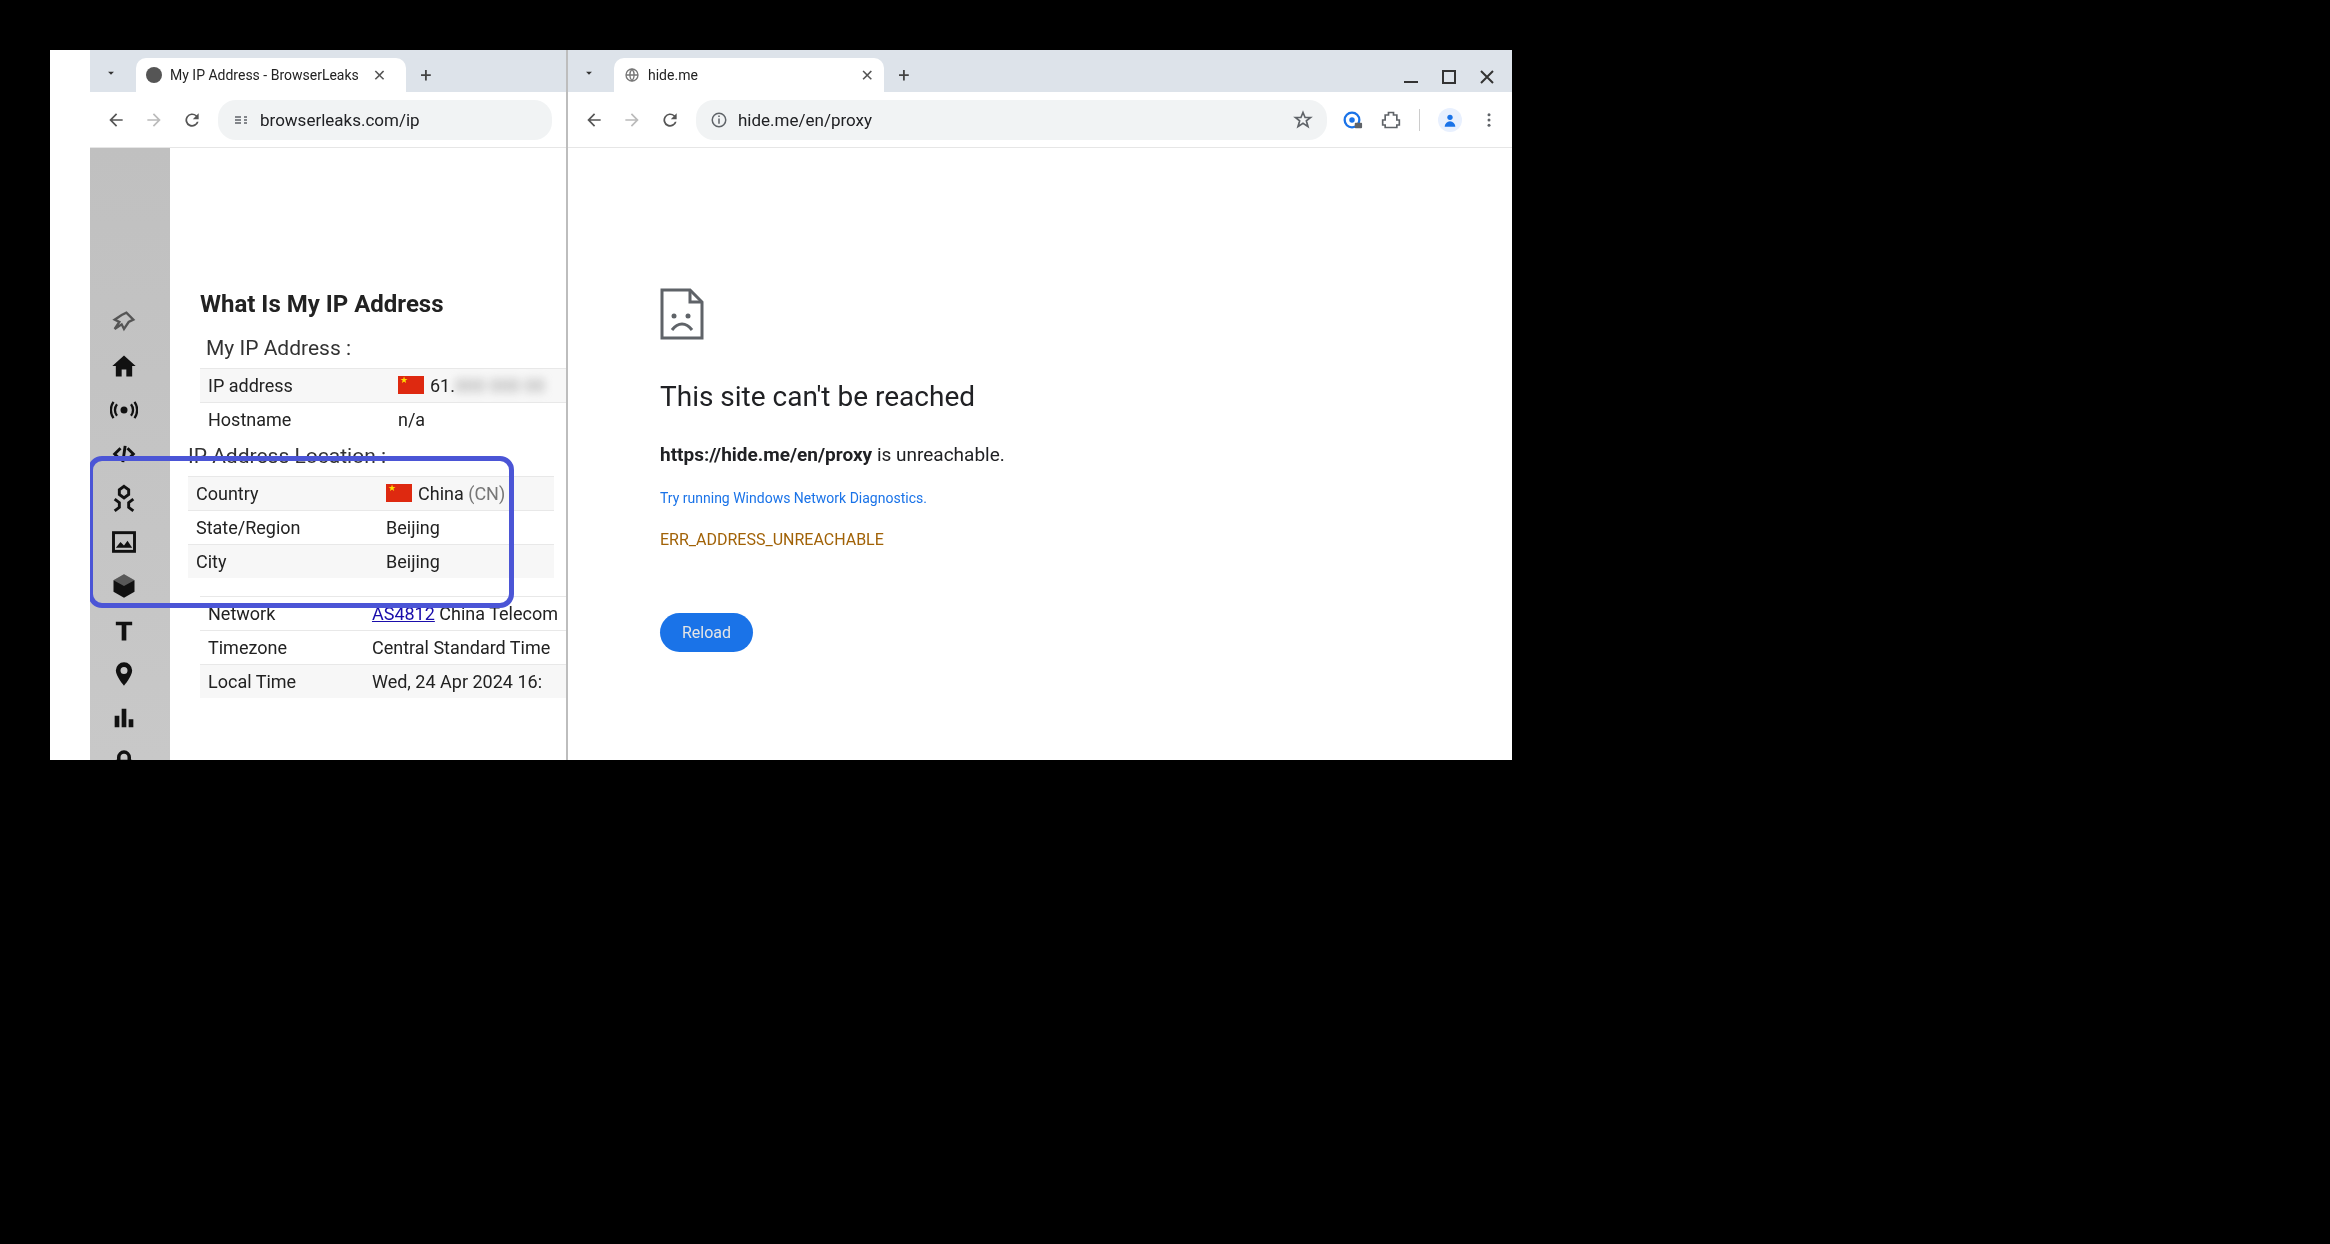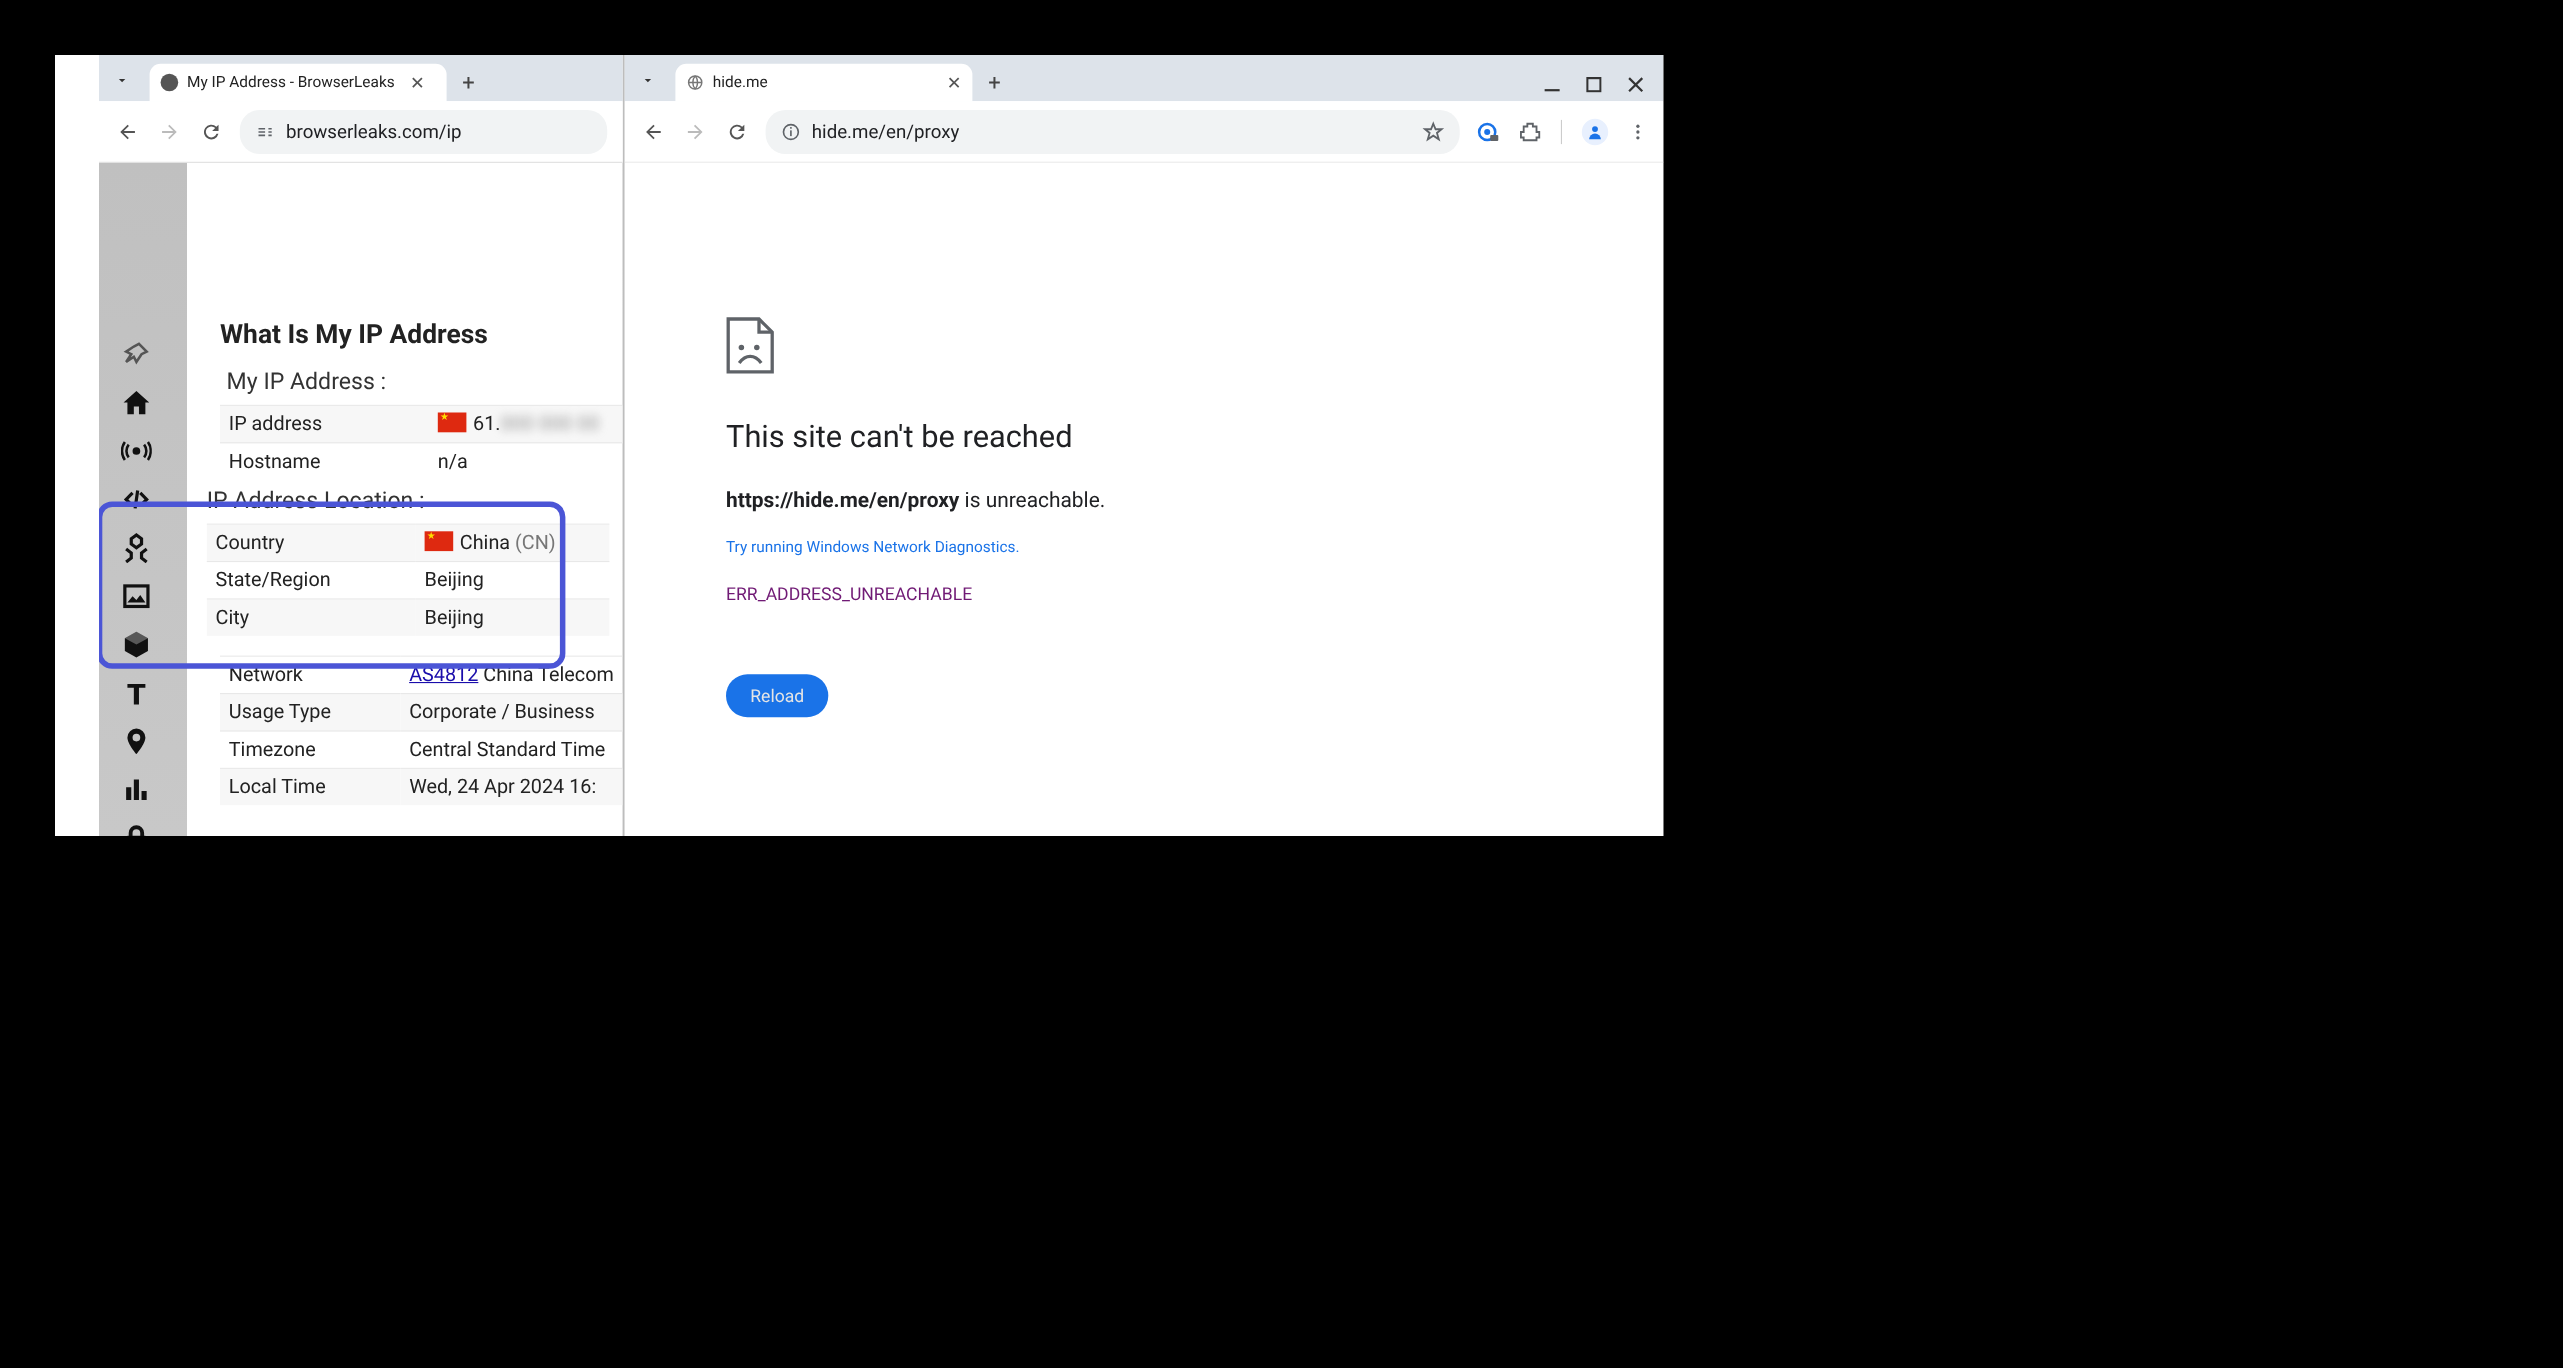--- a/index.html
+++ b/index.html
@@ -47,21 +47,21 @@
   
   .hl-box { position:absolute; border: 5px solid #4b55d6; border-radius: 14px; background: rgba(255,255,255,0.0); pointer-events:none; }
   
   .right-body { flex:1; background:#fff; position:relative; }
   .err-wrap { position:absolute; left:92px; top:140px; right:80px; color:#202124; }
   .err-icon { margin-bottom:40px; }
   .err-title { font-size:28px; font-weight:400; margin-bottom:30px; }
   .err-line { font-size:19px; margin-bottom:24px; }
   .err-line b { font-weight:700; }
   .err-link { color:#1a73e8; font-size:14px; margin-bottom:24px; display:block; }
-  .err-code { color:#701a75; font-size:16px; }
+  .err-code { color:#a16207; font-size:16px; }
   .reload-btn { margin-top:64px; background:#1a73e8; color:#e5e5e5; border:none; padding:10px 22px; font-size:16px; border-radius:20px; cursor:pointer; }
   svg { display:block; }
 </style>
 </head>
 <body>
 
 <div class="stage">
 
   <div class="window left">
     <div class="tabstrip">
@@ -199,24 +199,20 @@
             <td>Beijing</td>
           </tr>
         </tbody>
           </table>
         <table class="info" style="margin-top:18px">
           <tbody>
               <tr>
             <td class="key">Network</td>
             <td><span class="link">AS4812</span><span> China Telecom</span></td>
           </tr>
-          <tr class="even">
-            <td class="key">Usage Type</td>
-            <td>Corporate / Business</td>
-          </tr>
           <tr>
             <td class="key">Timezone</td>
             <td>Central Standard Time</td>
           </tr>
           <tr class="even">
             <td class="key">Local Time</td>
             <td>Wed, 24 Apr 2024 16:</td>
           </tr>
         </tbody>
           </table>

